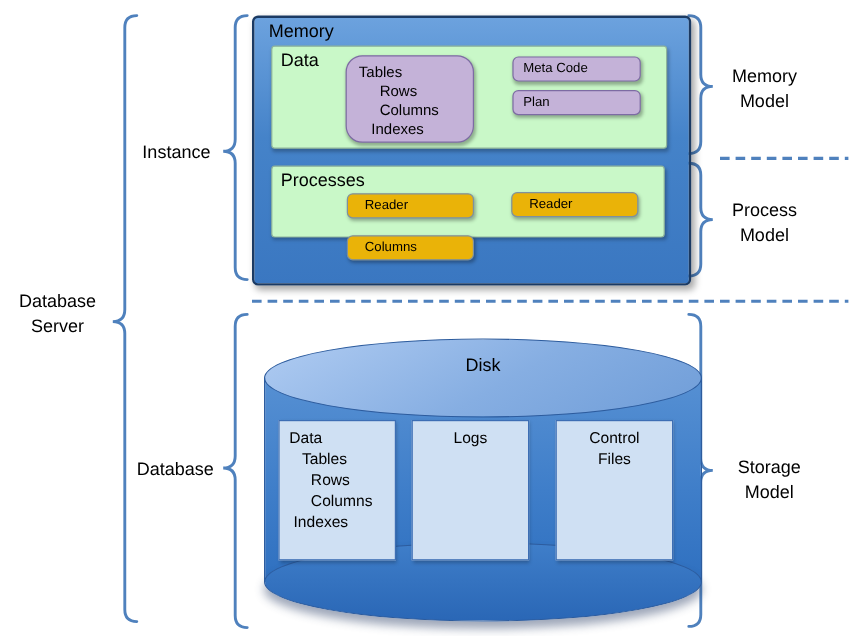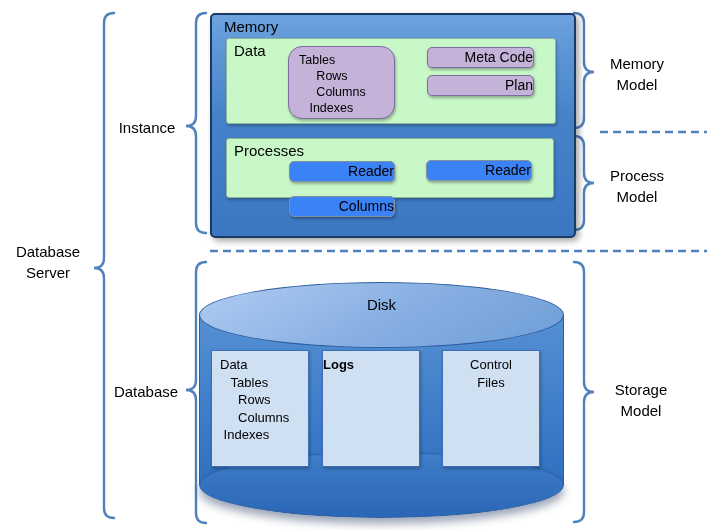--- a/index.html
+++ b/index.html
@@ -29,35 +29,34 @@
   #process-section{left:14px;top:123px;width:328px;height:60px;}
   .panel-title{position:absolute;left:7px;top:3px;font-size:15px;color:#000;}
   #mem-structures{
     position:absolute;left:61px;top:7px;width:107px;height:73px;box-sizing:border-box;
     background:#c4b2d8;border:1.8px solid #7d6ba3;border-radius:14px;
     font-size:12.5px;line-height:16px;white-space:pre;padding:5px 0 0 10px;
     box-shadow:1px 2px 3px rgba(0,0,0,.3);
   }
   .pill{
     position:absolute;box-sizing:border-box;width:107px;height:21px;
-    font-size:14px;line-height:18px;border-radius:5px;white-space:nowrap;
+    font-size:11px;line-height:18px;border-radius:5px;white-space:nowrap;
     box-shadow:1px 2px 3px rgba(0,0,0,.3);
-    text-align:right;
   }
   .purple{background:#c4b2d8;border:1.8px solid #7d6ba3;padding-left:8px;}
-  .khaki{background:#3b82f6;border:1.5px solid #7f919e;padding-left:14px;width:106px;}
+  .khaki{background:#eab308;border:1.5px solid #7f919e;padding-left:14px;width:106px;}
   #meta-code{left:200px;top:8px;}
   #plan{left:200px;top:36px;}
   #sql{left:200px;top:61px;}
   #reader{left:62px;top:22px;}
   #logging{left:199px;top:21px;}
   #writer{left:62px;top:57px;}
   #checkpoint{left:199px;top:56px;}
   
-  #cylinder{position:absolute;left:199px;top:282px;width:317px;height:236px;}
+  #cylinder{position:absolute;left:220px;top:282px;width:317px;height:236px;}
   #cyl-body{
     position:absolute;left:0;top:33px;width:365px;height:170px;box-sizing:border-box;
     background:linear-gradient(180deg,#5690d3 0%,#3f7ec9 55%,#2f70c0 100%);
     border-left:1.5px solid #2d5c9e;border-right:1.5px solid #2d5c9e;
   }
   #cyl-bottom{
     position:absolute;left:0;top:170px;width:365px;height:66px;box-sizing:border-box;
     background:linear-gradient(180deg,#3f7ec9 0%,#2a67b6 100%);
     border:1.5px solid #2d5c9e;border-radius:50%;
     box-shadow:0 6px 8px rgba(40,60,100,.45);
@@ -67,21 +66,21 @@
     background:linear-gradient(150deg,#b0ccf2 0%,#86aee2 55%,#6f9dd8 100%);
     border:1.5px solid #2d5c9e;border-radius:50%;z-index:2;
   }
   #disk-title{position:absolute;left:0;top:13px;width:100%;text-align:center;font-size:15px;}
   .file-box{
     position:absolute;top:68px;width:98px;height:117px;box-sizing:border-box;z-index:3;
     background:#cfe0f3;border:1.5px solid #3d6eb4;font-size:13px;line-height:17.5px;
     box-shadow:1px 2px 3px rgba(0,0,0,.25);
   }
   #fb-data{left:12px;white-space:pre;padding:5px 0 0 8px;}
-  #fb-logs{left:123px;text-align:left;padding-top:5px;font-weight:bold;}
+  #fb-logs{left:123px;text-align:center;padding-top:5px;}
   #fb-control{left:243px;text-align:center;white-space:pre-line;padding-top:5px;}
 </style>
 </head>
 <body>
 
 <div id="stage">
 
   <svg id="overlay" width="708" height="530" viewBox="0 0 708 530">
     <g fill="none" stroke="#4f81bd" stroke-width="2.4" stroke-linecap="round">
       <path d="M114,13 Q104,13 104,23 L104,258 Q104,268 94,268 Q104,268 104,278 L104,508 Q104,518 114,518"></path>

